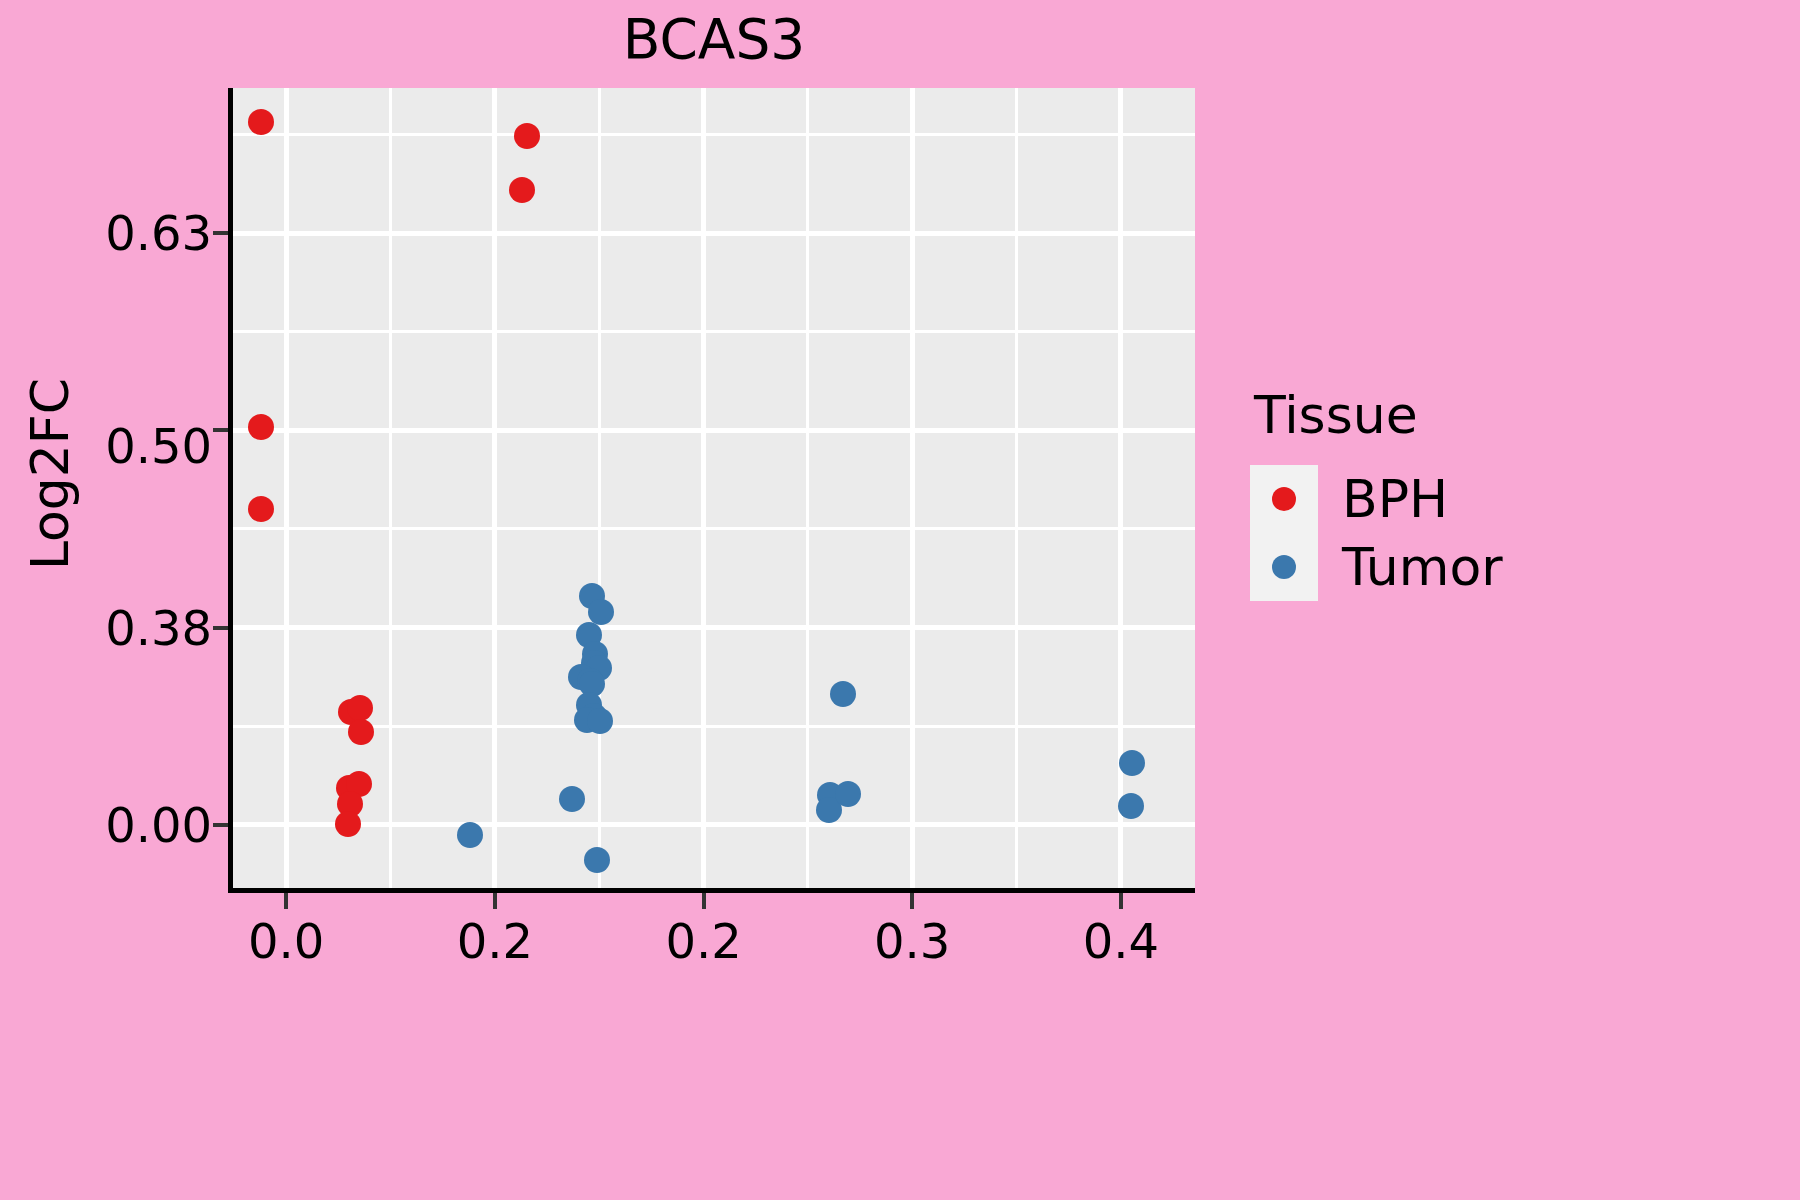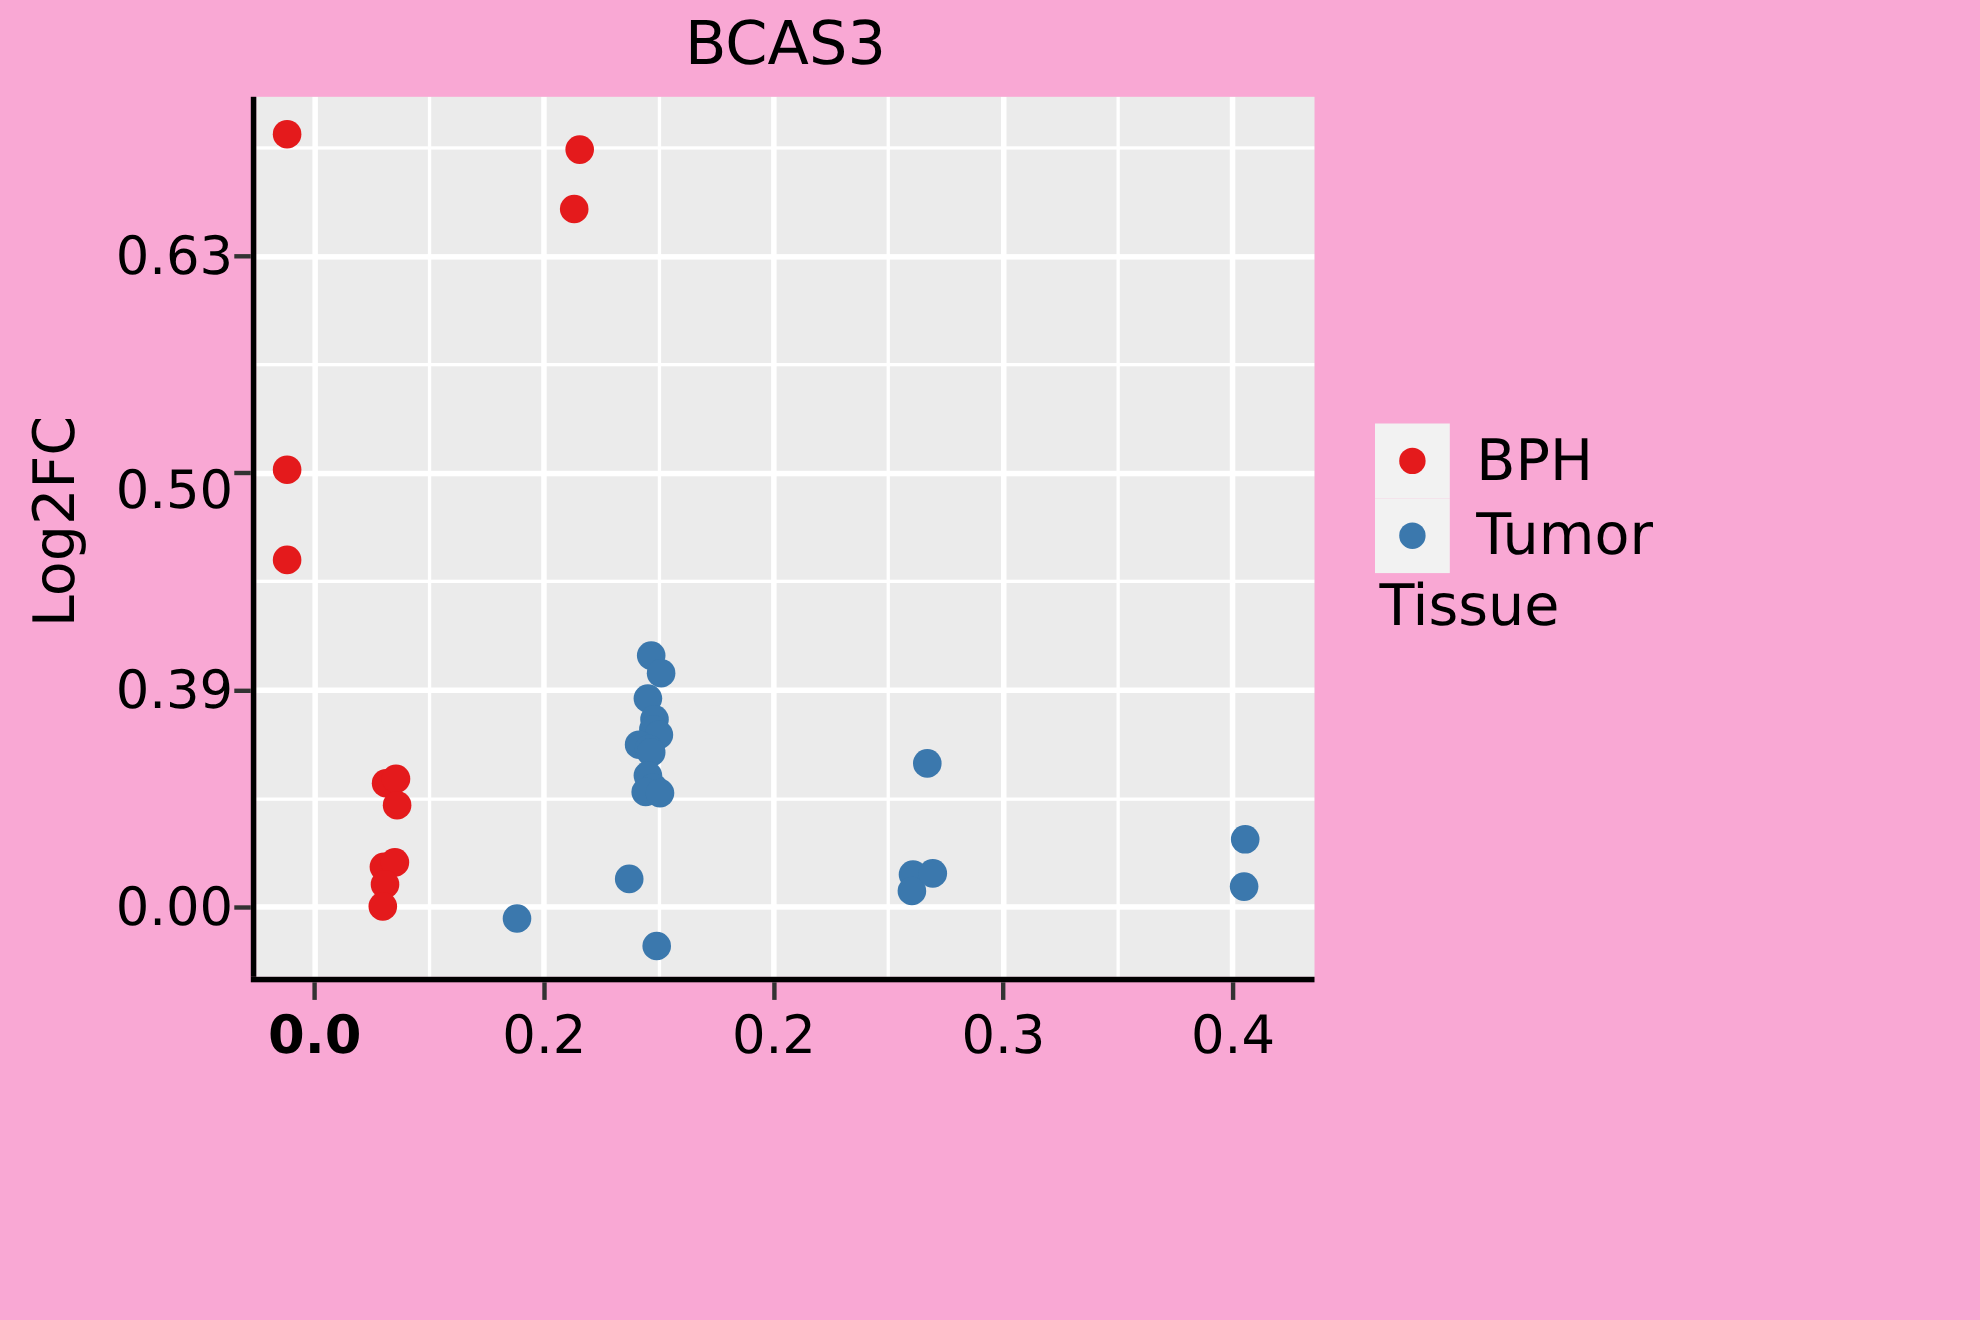--- a/index.html
+++ b/index.html
@@ -249,52 +249,52 @@
       <div class="pt" style="left: 898.354px; top: 717.635px; background: rgb(59, 120, 173);"></div>
     </div>
 
   <div id="axis-line-y"></div>
   <div id="axis-line-x"></div>
 
   <div id="ticks-y">
       <div class="tick-y" style="top: 822.552px;"></div>
       <div class="ytick-label" style="top: 800.552px;">0.00</div>
       <div class="tick-y" style="top: 625.507px;"></div>
-      <div class="ytick-label" style="top: 603.507px;">0.39</div>
+      <div class="ytick-label" style="top: 603.507px;">0.38</div>
       <div class="tick-y" style="top: 428.463px;"></div>
       <div class="ytick-label" style="top: 422px;">0.50</div>
       <div class="tick-y" style="top: 231.419px;"></div>
       <div class="ytick-label" style="top: 209.419px;">0.63</div>
     </div>
   <div id="ticks-x">
       <div class="tick-x" style="left: 284.213px;"></div>
-      <div class="xtick-label" style="left: 286.213px; font-weight: bold;">0.0</div>
+      <div class="xtick-label" style="left: 286.213px;">0.0</div>
       <div class="tick-x" style="left: 492.889px;"></div>
       <div class="xtick-label" style="left: 494.889px;">0.2</div>
       <div class="tick-x" style="left: 701.566px;"></div>
       <div class="xtick-label" style="left: 703.566px;">0.2</div>
       <div class="tick-x" style="left: 910.243px;"></div>
       <div class="xtick-label" style="left: 912.243px;">0.3</div>
       <div class="tick-x" style="left: 1118.92px;"></div>
       <div class="xtick-label" style="left: 1120.92px;">0.4</div>
     </div>
 
   <div id="ylab">Log2FC</div>
 
   <div id="legend">
+    <div id="legend-title">Tissue</div>
     <div id="legend-entries">
         <div class="legend-row">
           <div class="legend-key">
             <div class="legend-dot" style="background: rgb(228, 26, 28);"></div>
           </div>
           <div class="legend-label">BPH</div>
         </div>
         <div class="legend-row">
           <div class="legend-key">
             <div class="legend-dot" style="background: rgb(59, 120, 173);"></div>
           </div>
           <div class="legend-label">Tumor</div>
         </div>
       </div>
-    <div id="legend-title">Tissue</div>
   </div>
 
 </div>
 
 </body></html>

